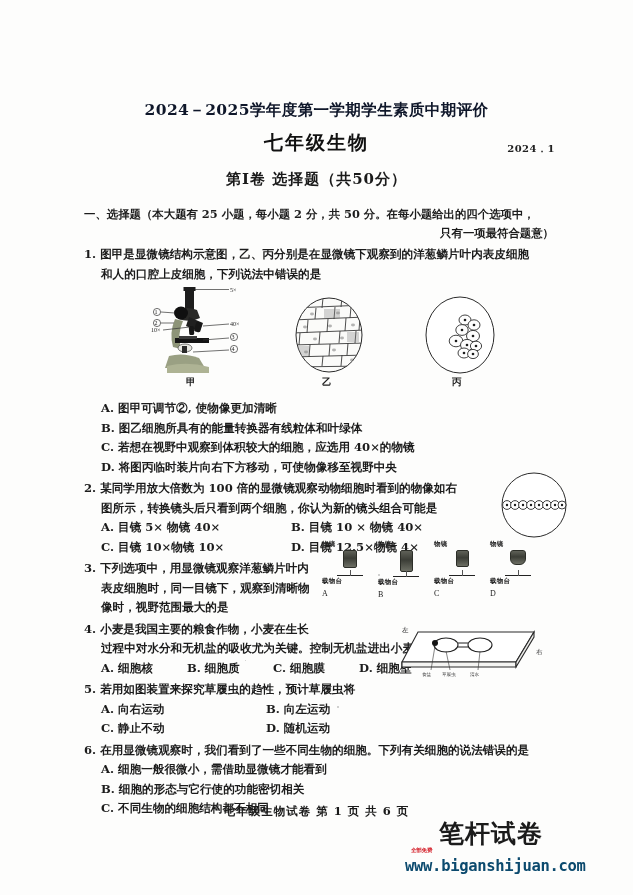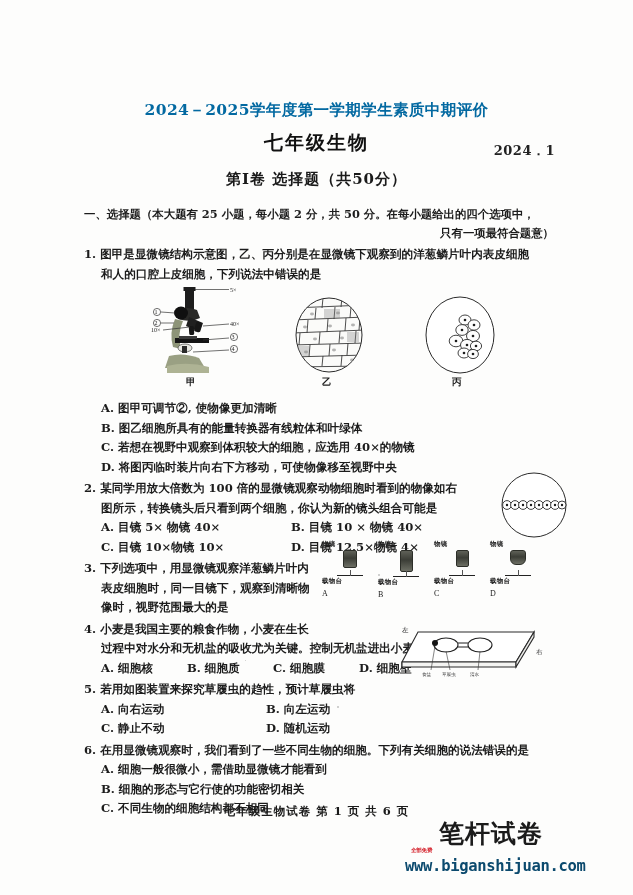--- a/index.html
+++ b/index.html
@@ -21,39 +21,39 @@
     background: #fdfdfc;
   }
   
   .doc-title {
     position: absolute;
     top: 100px; left: 0; right: 0;
     text-align: center;
     font-size: 15.5px;
     font-weight: bold;
     letter-spacing: 0.4px;
-    color: #0369a1;
+    color: #0f172a;
   }
   .subject-row {
     position: absolute;
     top: 130px; left: 0; right: 0;
     text-align: center;
   }
   .subject {
     font-size: 19px;
     font-weight: bold;
     letter-spacing: 2px;
     color: #111;
     text-align: right;
   }
   .exam-date {
     position: absolute;
     right: 78px;
     top: 142px;
-    font-size: 13px;
+    font-size: 10px;
     font-weight: bold;
     letter-spacing: 0.5px;
     color: #222;
   }
   .volume-title {
     position: absolute;
     top: 170px; left: 0; right: 0;
     text-align: center;
     font-size: 15px;
     font-weight: bold;

